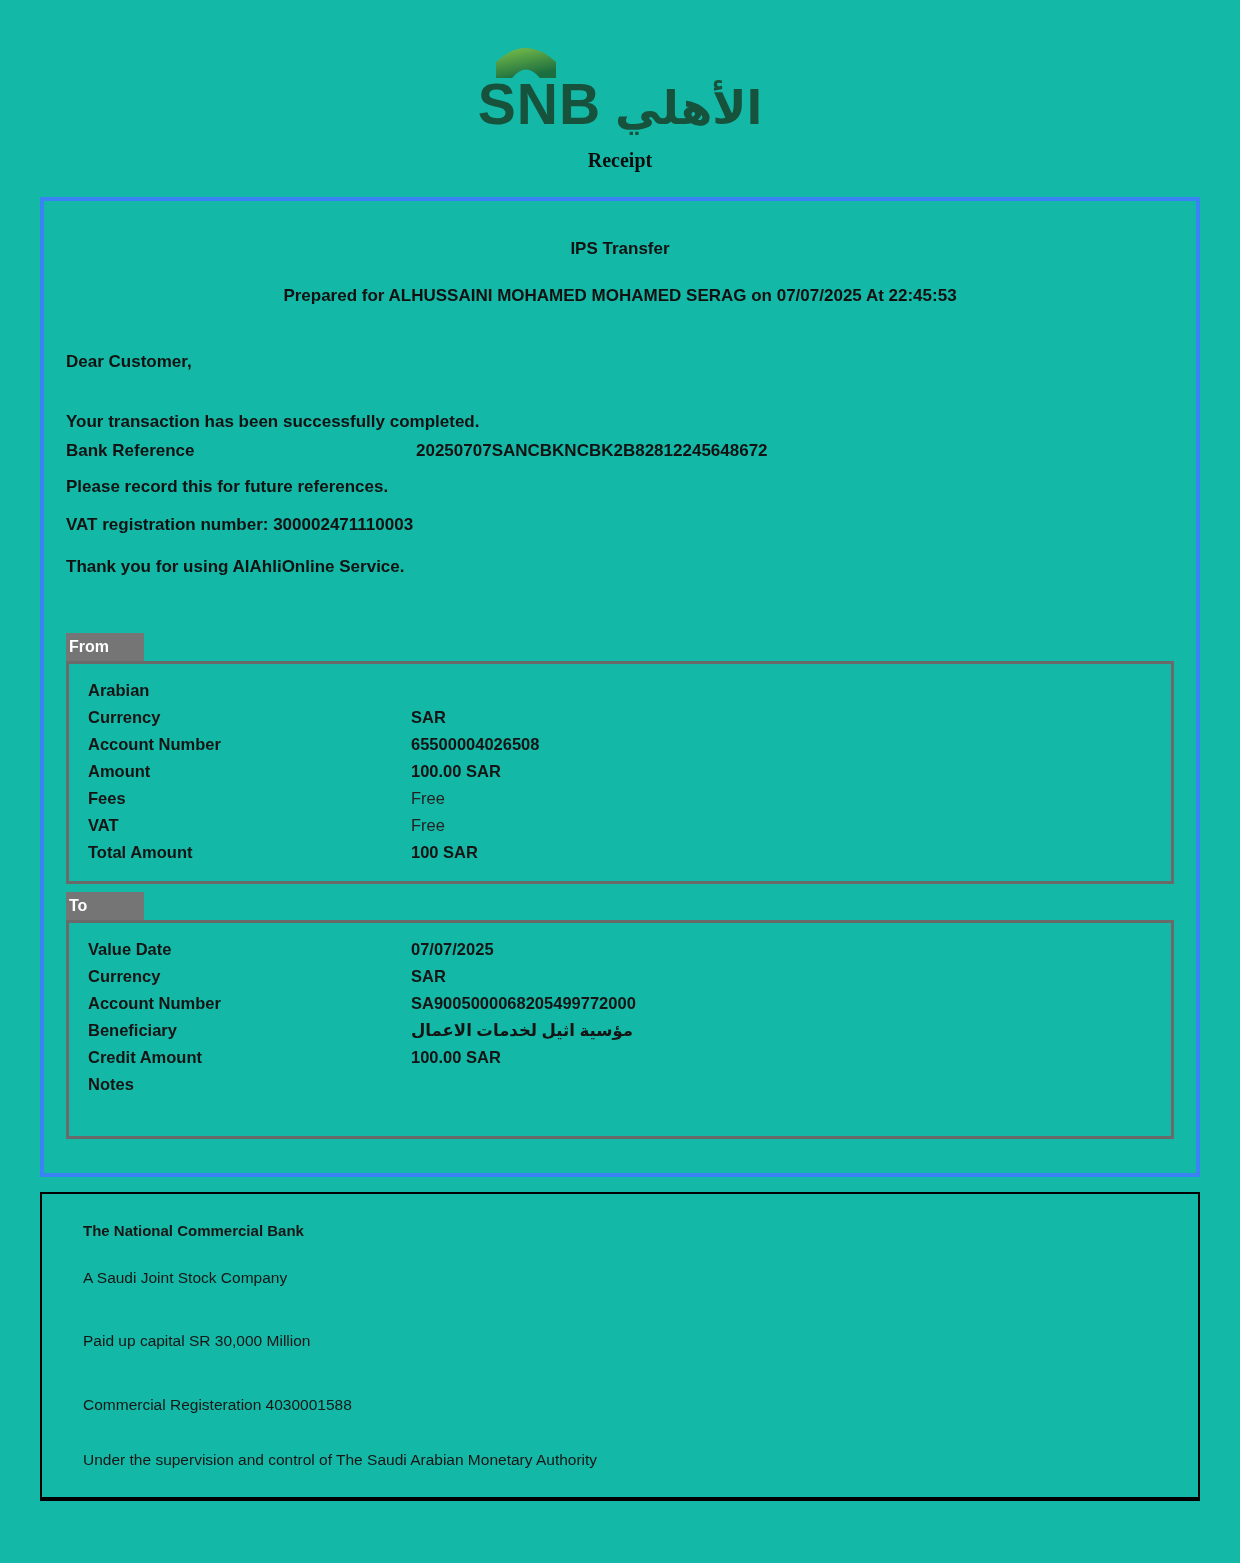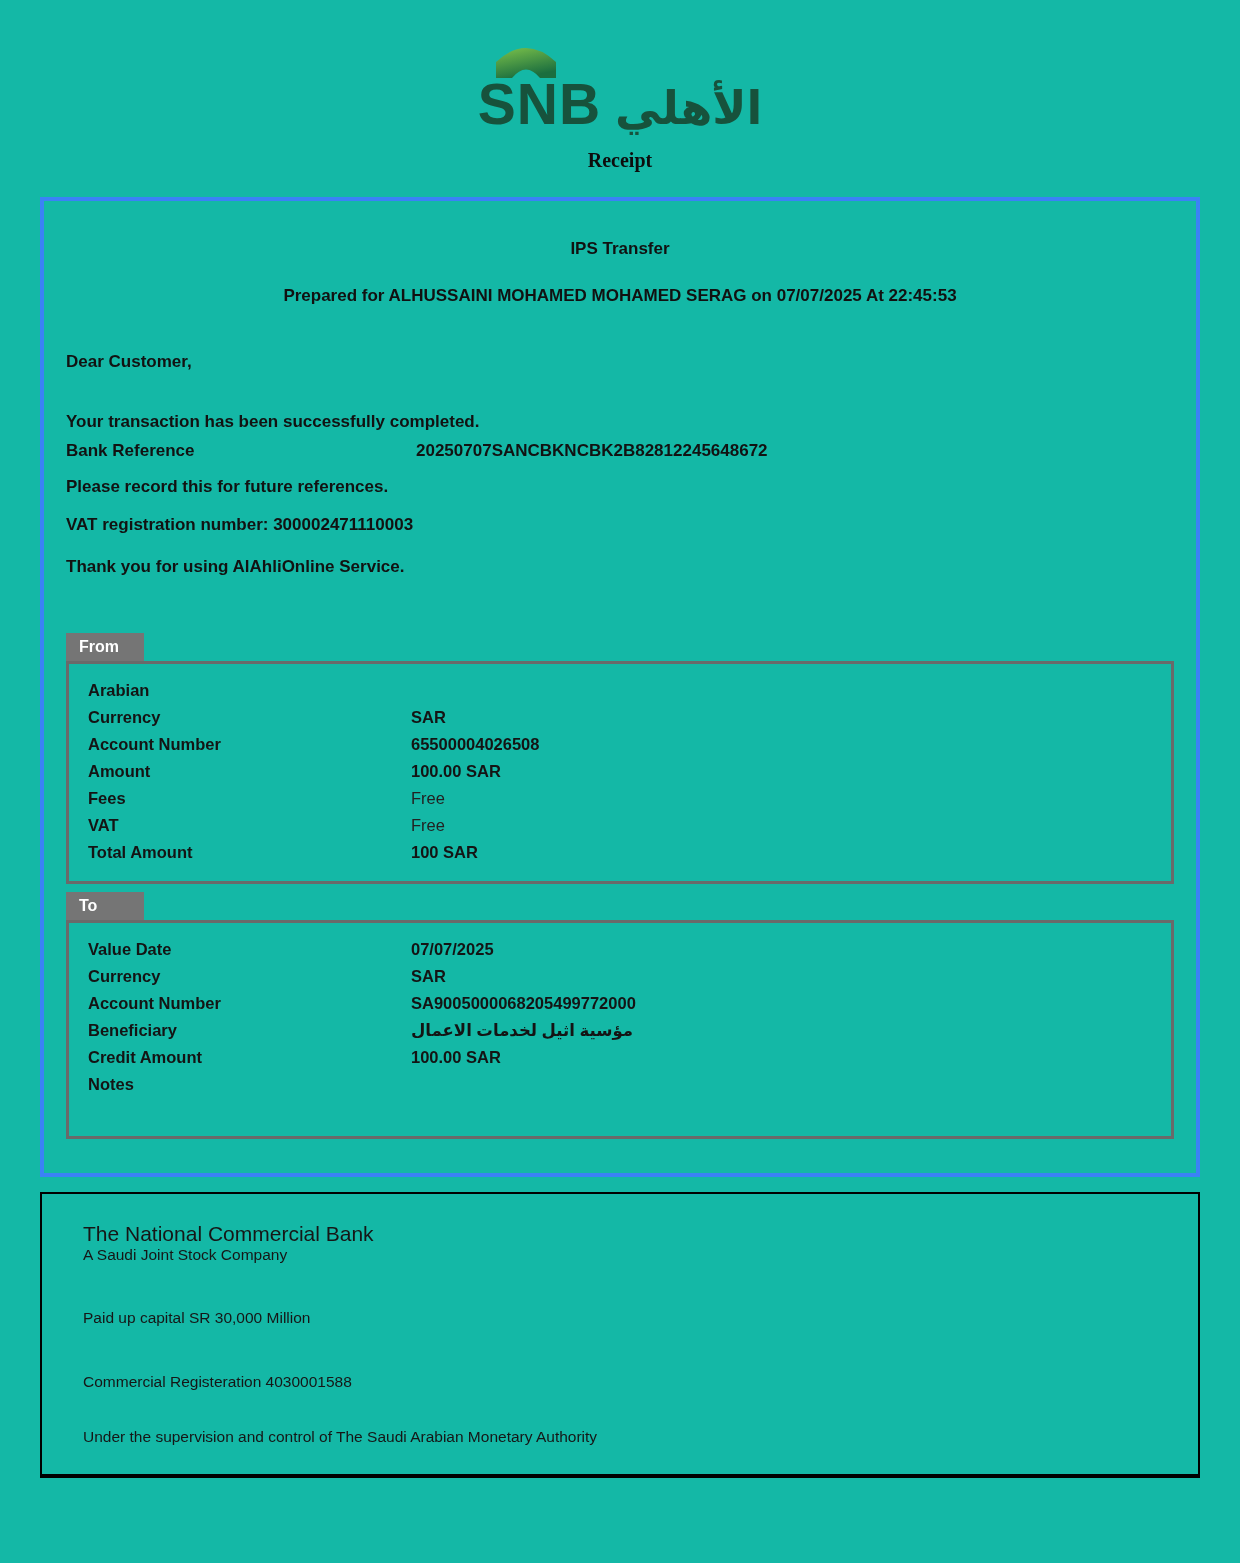--- a/index.html
+++ b/index.html
@@ -49,21 +49,21 @@
   .bankref-value{ font-weight:bold; }
   .record-line  { margin-top:16px; }
   .vat-line     { margin-top:18px; }
   .thanks-line  { margin-top:22px; }
 
   
   .section-tab {
     margin-left:22px; margin-top:56px;
     width:78px; height:28px; background:#757575;
     color:#fff; font-weight:bold; font-size:16px;
-    line-height:28px; padding-left:13px;
+    line-height:28px; padding-left:3px;
   }
   .section-tab.to-tab { margin-top:8px; }
   .section-box {
     margin:0 22px;
     border:3px solid #6a6a6a;
     padding:13px 0 15px 0;
   }
   .section-box.to-box { padding-bottom:38px; }
   .kv-row { display:flex; font-size:16.5px; line-height:27px; }
   .kv-label { padding-left:19px; width:342px; font-weight:bold; color:#141414; }
@@ -71,21 +71,21 @@
   .kv-value.regular { font-weight:normal; color:#222; }
 
   
   .footer-box {
     margin:15px 40px 0 40px;
     border:2px solid #000;
     border-bottom-width:4px;
     padding:28px 20px 28px 41px;
   }
   .footer-line { font-size:15.5px; color:#161616; }
-  .f1 { font-weight:normal; font-size:21px; }
+  .f1 { font-weight:bold; font-size:15px; margin-bottom:30px; }
   .f2 { margin-bottom:45px; }
   .f3 { margin-bottom:46px; }
   .f4 { margin-bottom:37px; }
 </style>
 </head>
 <body>
 
 <div class="page">
 
   <div class="logo-row">

